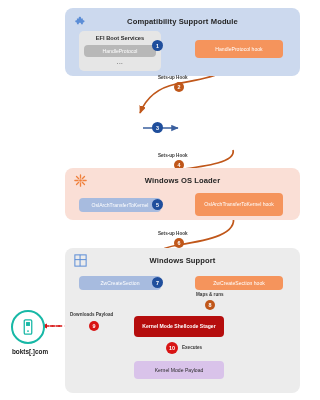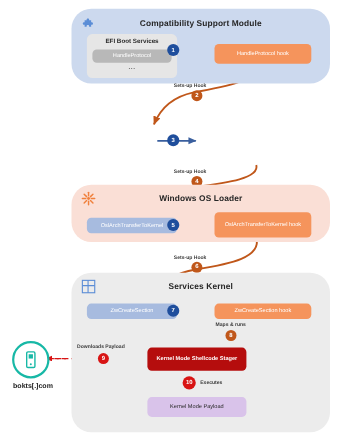--- a/index.html
+++ b/index.html
@@ -16,21 +16,21 @@
     -webkit-font-smoothing: antialiased;
   }
   #stage {
     position: absolute;
     left: 0; top: 0;
     width: 310px;
     height: 400px;
   }
   .panel {
     position: absolute;
-    border-radius: 18px;
+    border-radius: 8px;
     box-sizing: border-box;
   }
   .panel-title {
     position: absolute;
     left: 0; right: 0;
     text-align: center;
     font-size: 7.6px;
     font-weight: bold;
     color: #262626;
     letter-spacing: 0.1px;
@@ -209,21 +209,21 @@
   <div class="badge badge-orange" style="left:174px; top:238px;">6</div>
 
   <div class="panel" style="left:65px; top:248px; width:235px; height:145px; background:#ececec;">
     <div class="panel-icon" style="left:8px; top:5px;">
       <svg viewBox="0 0 24 24" width="15" height="15" aria-hidden="true">
         <rect x="3" y="3" width="18" height="18" fill="none" stroke="#5b8dd6" stroke-width="1.6"></rect>
         <line x1="11.3" y1="3" x2="11.3" y2="21" stroke="#5b8dd6" stroke-width="1.6"></line>
         <line x1="3" y1="10.6" x2="21" y2="10.6" stroke="#5b8dd6" stroke-width="1.6"></line>
       </svg>
     </div>
-    <div class="panel-title" style="top:8px;">Services Kernel</div>
+    <div class="panel-title" style="top:8px;">Windows Support</div>
     <div class="node node-blue" style="left:14px; top:28px; width:82px; height:14px;">ZwCreateSection</div>
     <div class="node node-orange" style="left:130px; top:28px; width:88px; height:14px;">ZwCreateSection hook</div>
 
     <div class="node node-dkred" style="left:69px; top:68px; width:90px; height:21px;">Kernel Mode Shellcode Stager</div>
 
     <div class="node node-purple" style="left:69px; top:113px; width:90px; height:18px;">Kernel Mode Payload</div>
   </div>
 
   <div class="badge badge-blue" style="left:152px; top:277px;">7</div>
 

